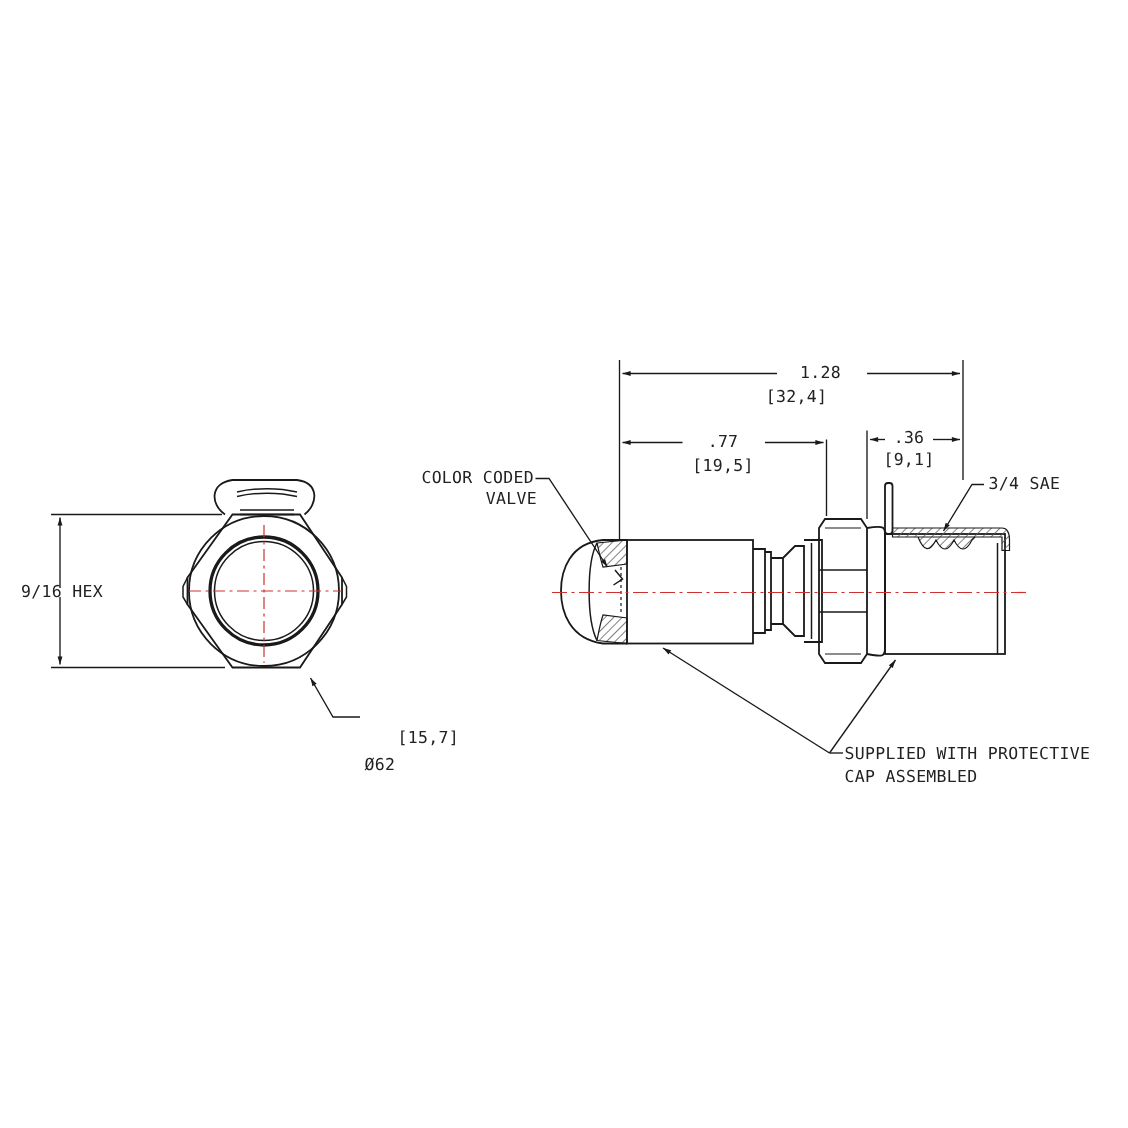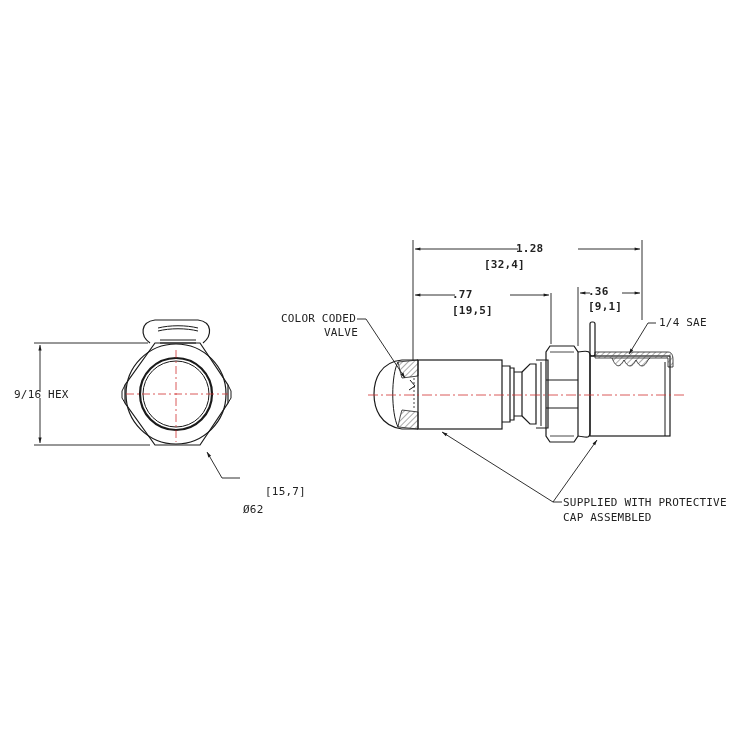--- a/index.html
+++ b/index.html
@@ -1,19 +1,19 @@
 <!DOCTYPE html>
 <html><head>
 <meta charset="utf-8">
 <style>
   html,body{margin:0;padding:0;background:#fff;}
   #canvas{position:relative;width:752px;height:752px;background:#fff;overflow:hidden;}
   svg{position:absolute;left:0;top:0;}
   .lbl{position:absolute;font-family:"DejaVu Sans Mono","Liberation Mono",monospace;font-size:11px;color:#222;letter-spacing:0.2px;white-space:pre;line-height:13px;}
-  .c{text-align:left;font-weight:bold;}
+  .c{text-align:center;}
   .r{text-align:right;}
 </style>
 </head>
 <body>
 
 <div id="canvas">
 <svg width="752" height="752" viewBox="0 0 752 752">
   <defs>
     <pattern id="hatch" width="4" height="4" patternUnits="userSpaceOnUse" patternTransform="rotate(45)">
       <line x1="0" y1="0" x2="0" y2="4" stroke="#555" stroke-width="1"></line>
@@ -119,28 +119,28 @@
     <line x1="553" y1="502" x2="597" y2="440" marker-end="url(#arr)"></line>
     <line x1="553" y1="502" x2="562" y2="502"></line>
   </g>
 </svg>
 
 <div class="lbl" style="left:14px;top:388px;">9/16 HEX</div>
 <div class="lbl" style="left:243px;top:471px;margin-top:32px;">Ø62</div>
 <div class="lbl" style="left:243px;top:485px;margin-left:22px;">[15,7]</div>
 
 <div class="lbl c" style="left:516px;top:242px;width:62px;">1.28</div>
-<div class="lbl c" style="left:484px;top:258px;width:62px;">[32,4]</div>
+<div class="lbl c" style="left:500px;top:258px;width:62px;">[32,4]</div>
 
 <div class="lbl c" style="left:452px;top:288px;width:60px;">.77</div>
 <div class="lbl c" style="left:452px;top:304px;width:60px;">[19,5]</div>
 
 <div class="lbl c" style="left:588px;top:285px;width:36px;">.36</div>
 <div class="lbl c" style="left:588px;top:300px;width:36px;">[9,1]</div>
 
-<div class="lbl" style="left:659px;top:316px;">1/4 SAE</div>
+<div class="lbl" style="left:659px;top:316px;">3/4 SAE</div>
 
 <div class="lbl r" style="left:262px;top:312px;width:94px;">COLOR CODED</div>
 <div class="lbl r" style="left:264px;top:326px;width:94px;">VALVE</div>
 
 <div class="lbl" style="left:563px;top:496px;">SUPPLIED WITH PROTECTIVE</div>
 <div class="lbl" style="left:563px;top:511px;">CAP ASSEMBLED</div>
 </div>
 
 </body></html>

